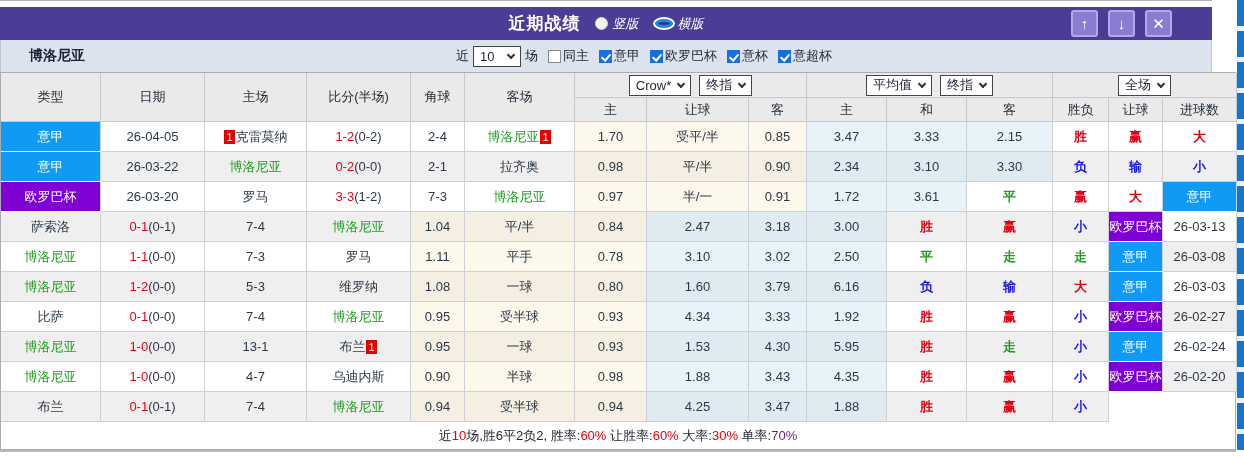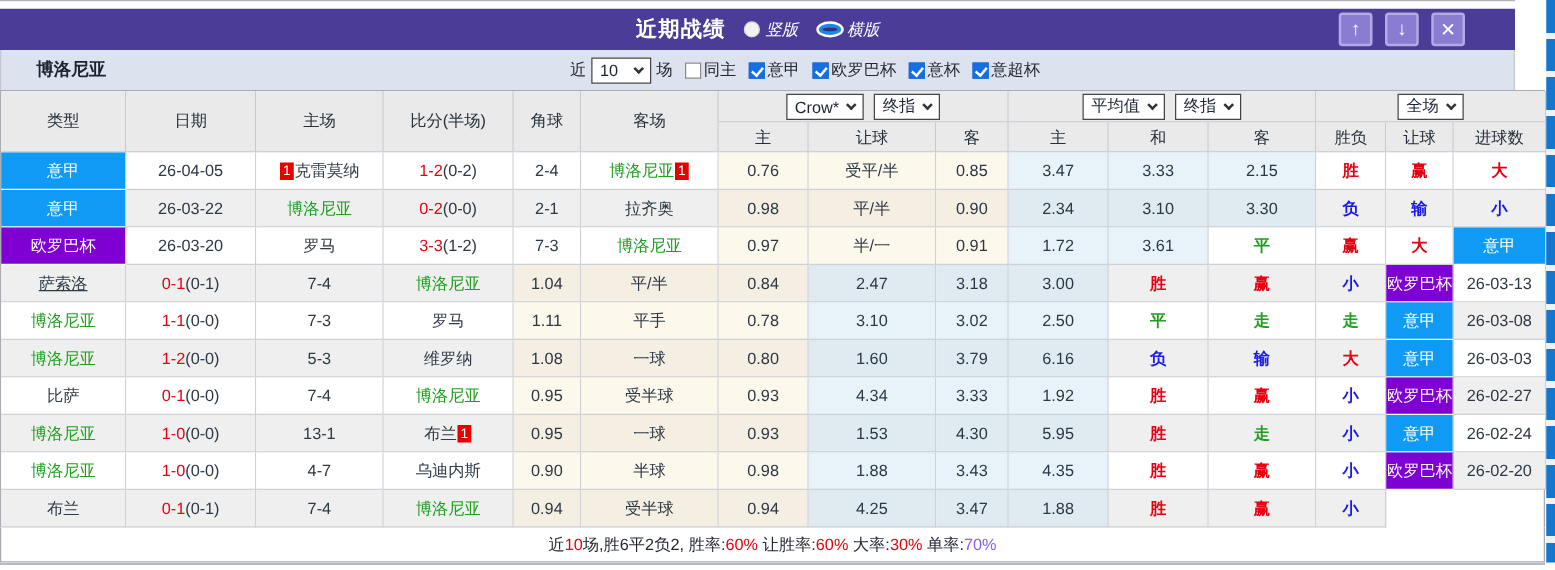--- a/index.html
+++ b/index.html
@@ -179,21 +179,21 @@
         </div>
   <div class="td c-plain">
           <span class="ft">1-2</span>
           <span class="ht">(0-2)</span>
         </div>
   <div class="td c-plain">2-4</div>
   <div class="td c-plain">
           <span style="color: rgb(31, 158, 31);">博洛尼亚</span>
           <span class="badge">1</span>
         </div>
-  <div class="td c-ah">0.76</div>
+  <div class="td c-ah">1.70</div>
   <div class="td c-ah">受平/半</div>
   <div class="td c-ah">0.85</div>
   <div class="td c-eu">3.47</div>
   <div class="td c-eu">3.33</div>
   <div class="td c-eu">2.15</div>
   <div class="td c-plain c-res" style="color: rgb(230, 0, 18);">胜</div>
   <div class="td c-plain c-res" style="color: rgb(230, 0, 18);">赢</div>
   <div class="td c-plain c-res" style="color: rgb(230, 0, 18);">大</div>
 
   <div class="td c-type alt" style="background-color: rgb(15, 155, 245);">意甲</div>
@@ -236,21 +236,21 @@
   <div class="td c-ah">半/一</div>
   <div class="td c-ah">0.91</div>
   <div class="td c-eu">1.72</div>
   <div class="td c-eu">3.61</div>
   <div class="td c-plain c-res" style="color: rgb(31, 158, 31);">平</div>
   <div class="td c-plain c-res" style="color: rgb(230, 0, 18);">赢</div>
   <div class="td c-plain c-res" style="color: rgb(230, 0, 18);">大</div>
 
   <div class="td c-type alt" style="background-color: rgb(15, 155, 245);">意甲</div>
   <div class="td c-plain alt">
-          <span style="color: rgb(47, 59, 71); text-decoration: underline;">萨索洛</span>
+          <span style="color: rgb(47, 59, 71);">萨索洛</span>
         </div>
   <div class="td c-plain alt">
           <span class="ft">0-1</span>
           <span class="ht">(0-1)</span>
         </div>
   <div class="td c-plain alt">7-4</div>
   <div class="td c-plain alt">
           <span style="color: rgb(31, 158, 31);">博洛尼亚</span>
         </div>
   <div class="td c-ah alt">1.04</div>
@@ -406,18 +406,18 @@
     <div class="summary">
       <span style="color: rgb(34, 39, 51);">近</span>
       <span style="color: rgb(230, 0, 18);">10</span>
       <span style="color: rgb(34, 39, 51);">场,胜6平2负2, 胜率:</span>
       <span style="color: rgb(230, 0, 18);">60%</span>
       <span style="white-space: pre; color: rgb(34, 39, 51);"> 让胜率:</span>
       <span style="color: rgb(230, 0, 18);">60%</span>
       <span style="white-space: pre; color: rgb(34, 39, 51);"> 大率:</span>
       <span style="color: rgb(230, 0, 18);">30%</span>
       <span style="white-space: pre; color: rgb(34, 39, 51);"> 单率:</span>
-      <span style="color: #8b5cf6;">70%</span>
+      <span style="color: #701a75;">70%</span>
     </div>
     <div class="bottom"></div>
   </div>
   <div class="rail"></div>
 </div>
 
 </body></html>

